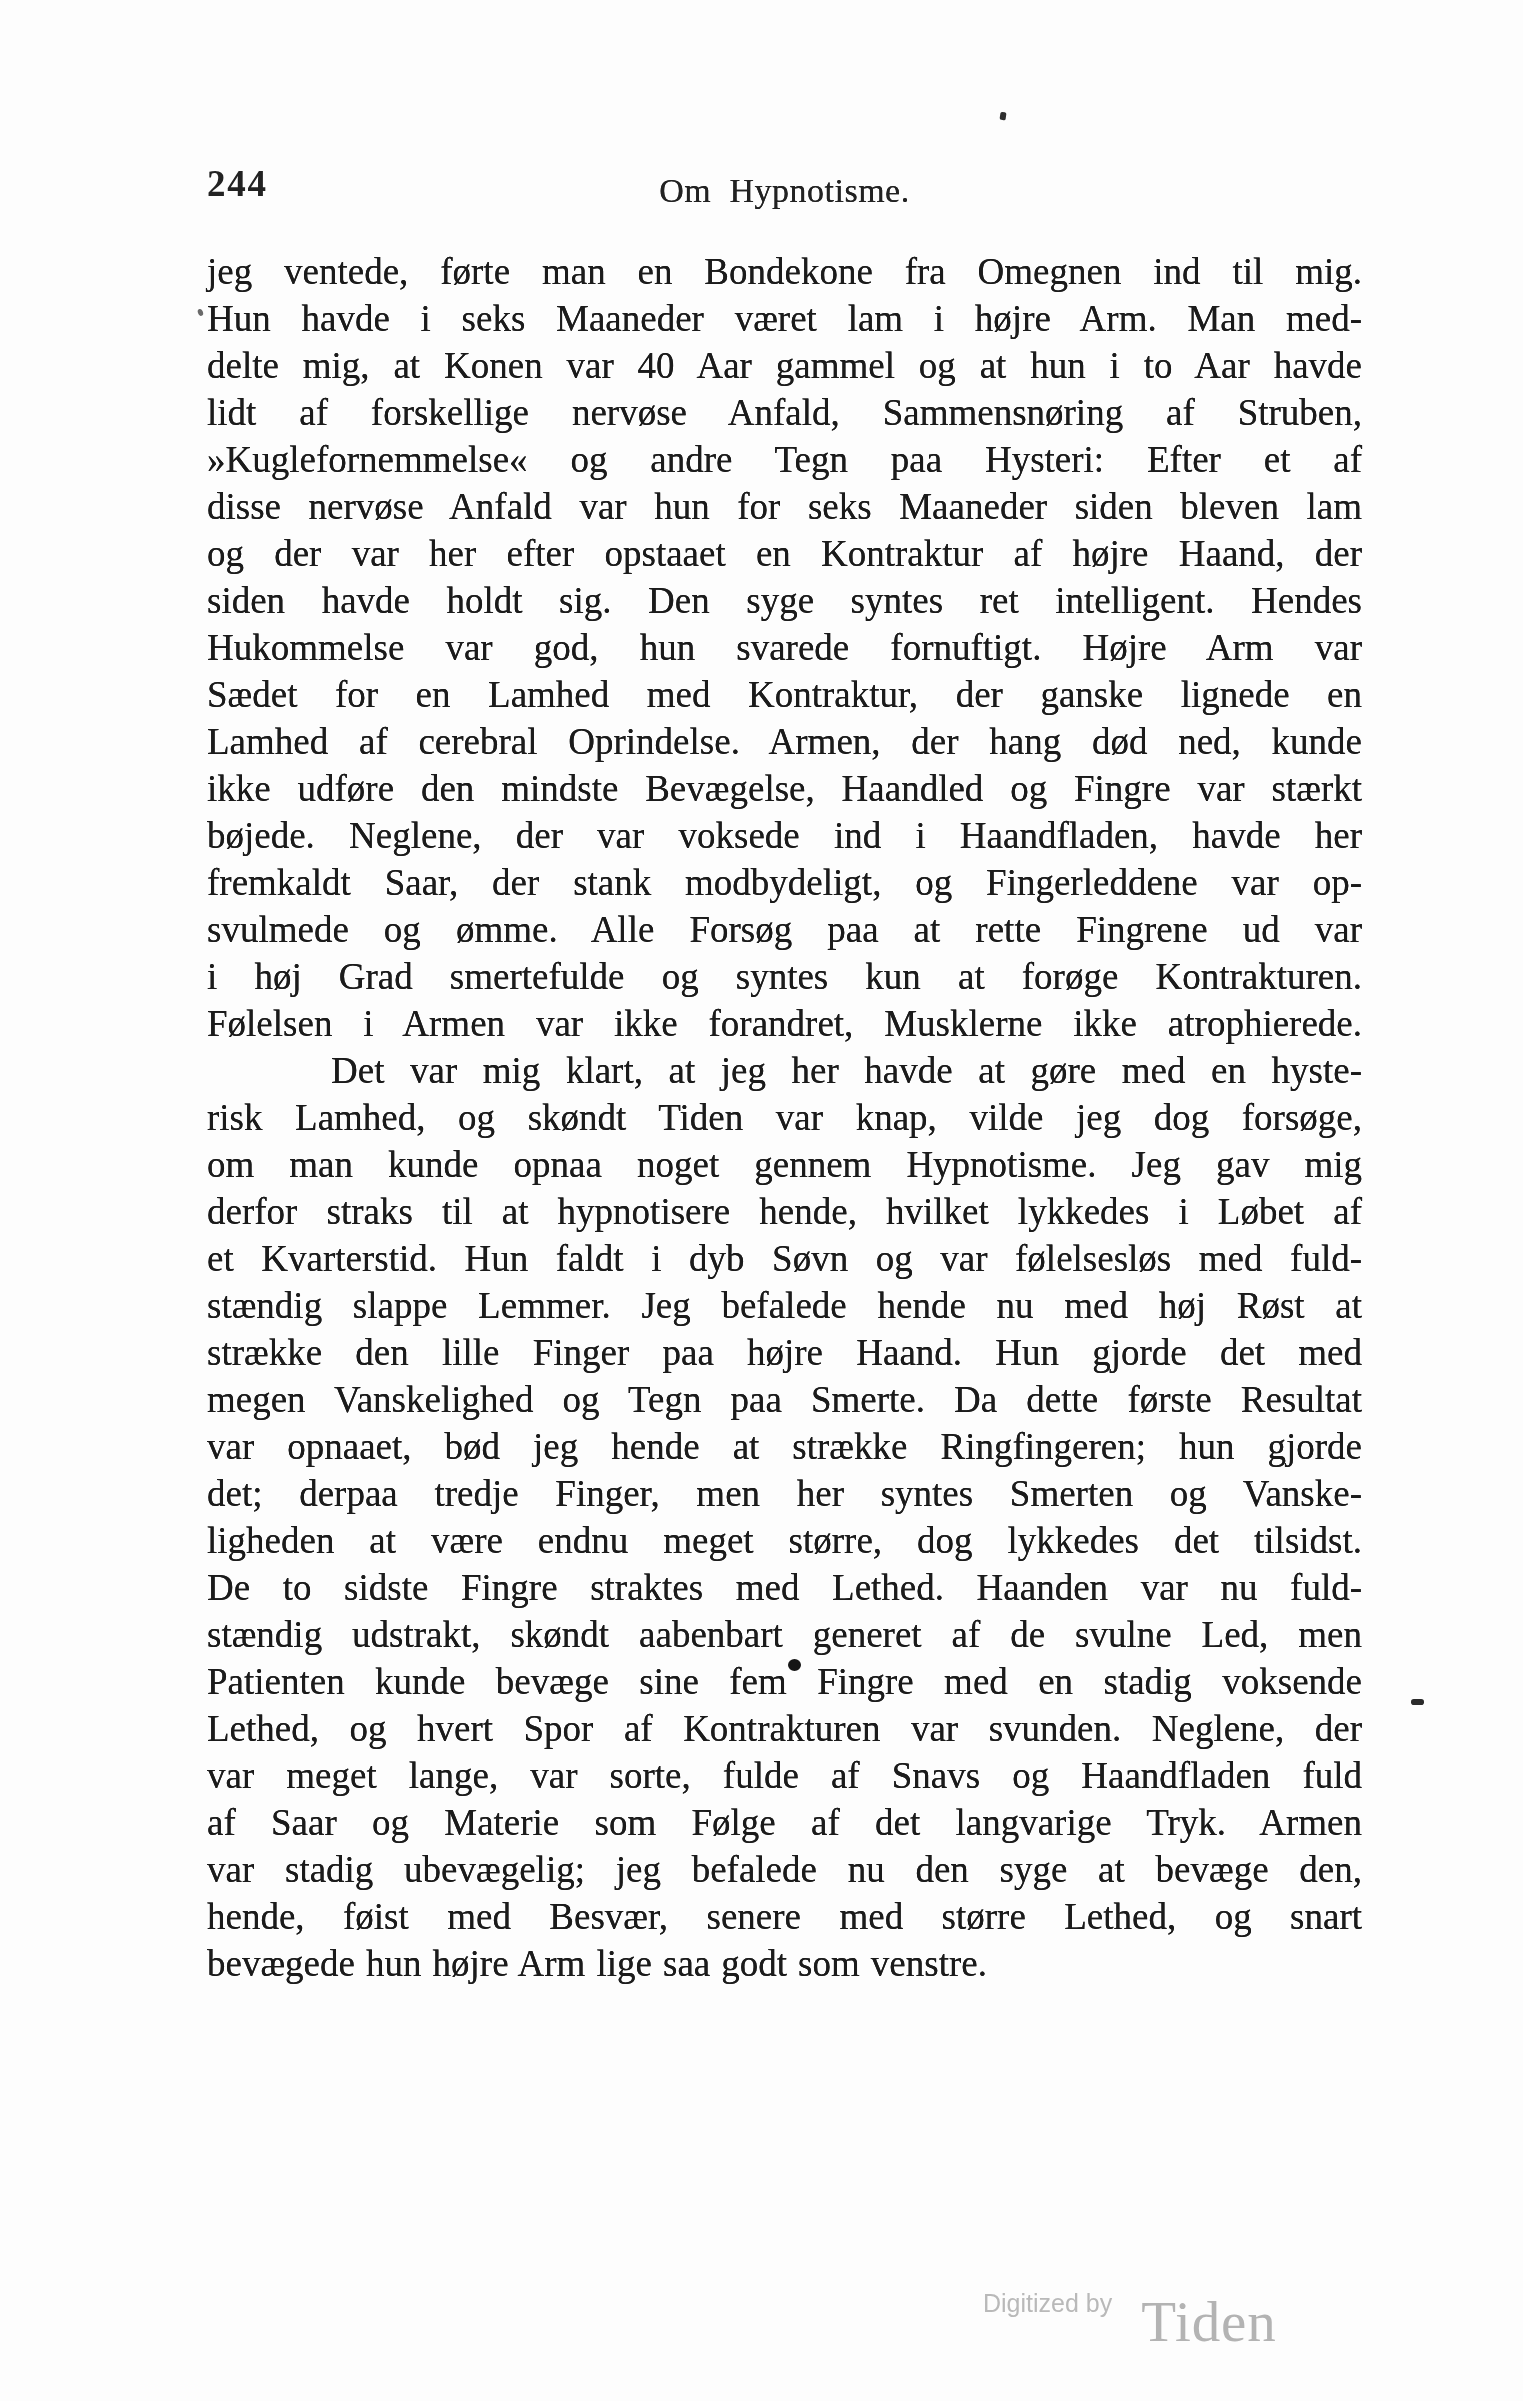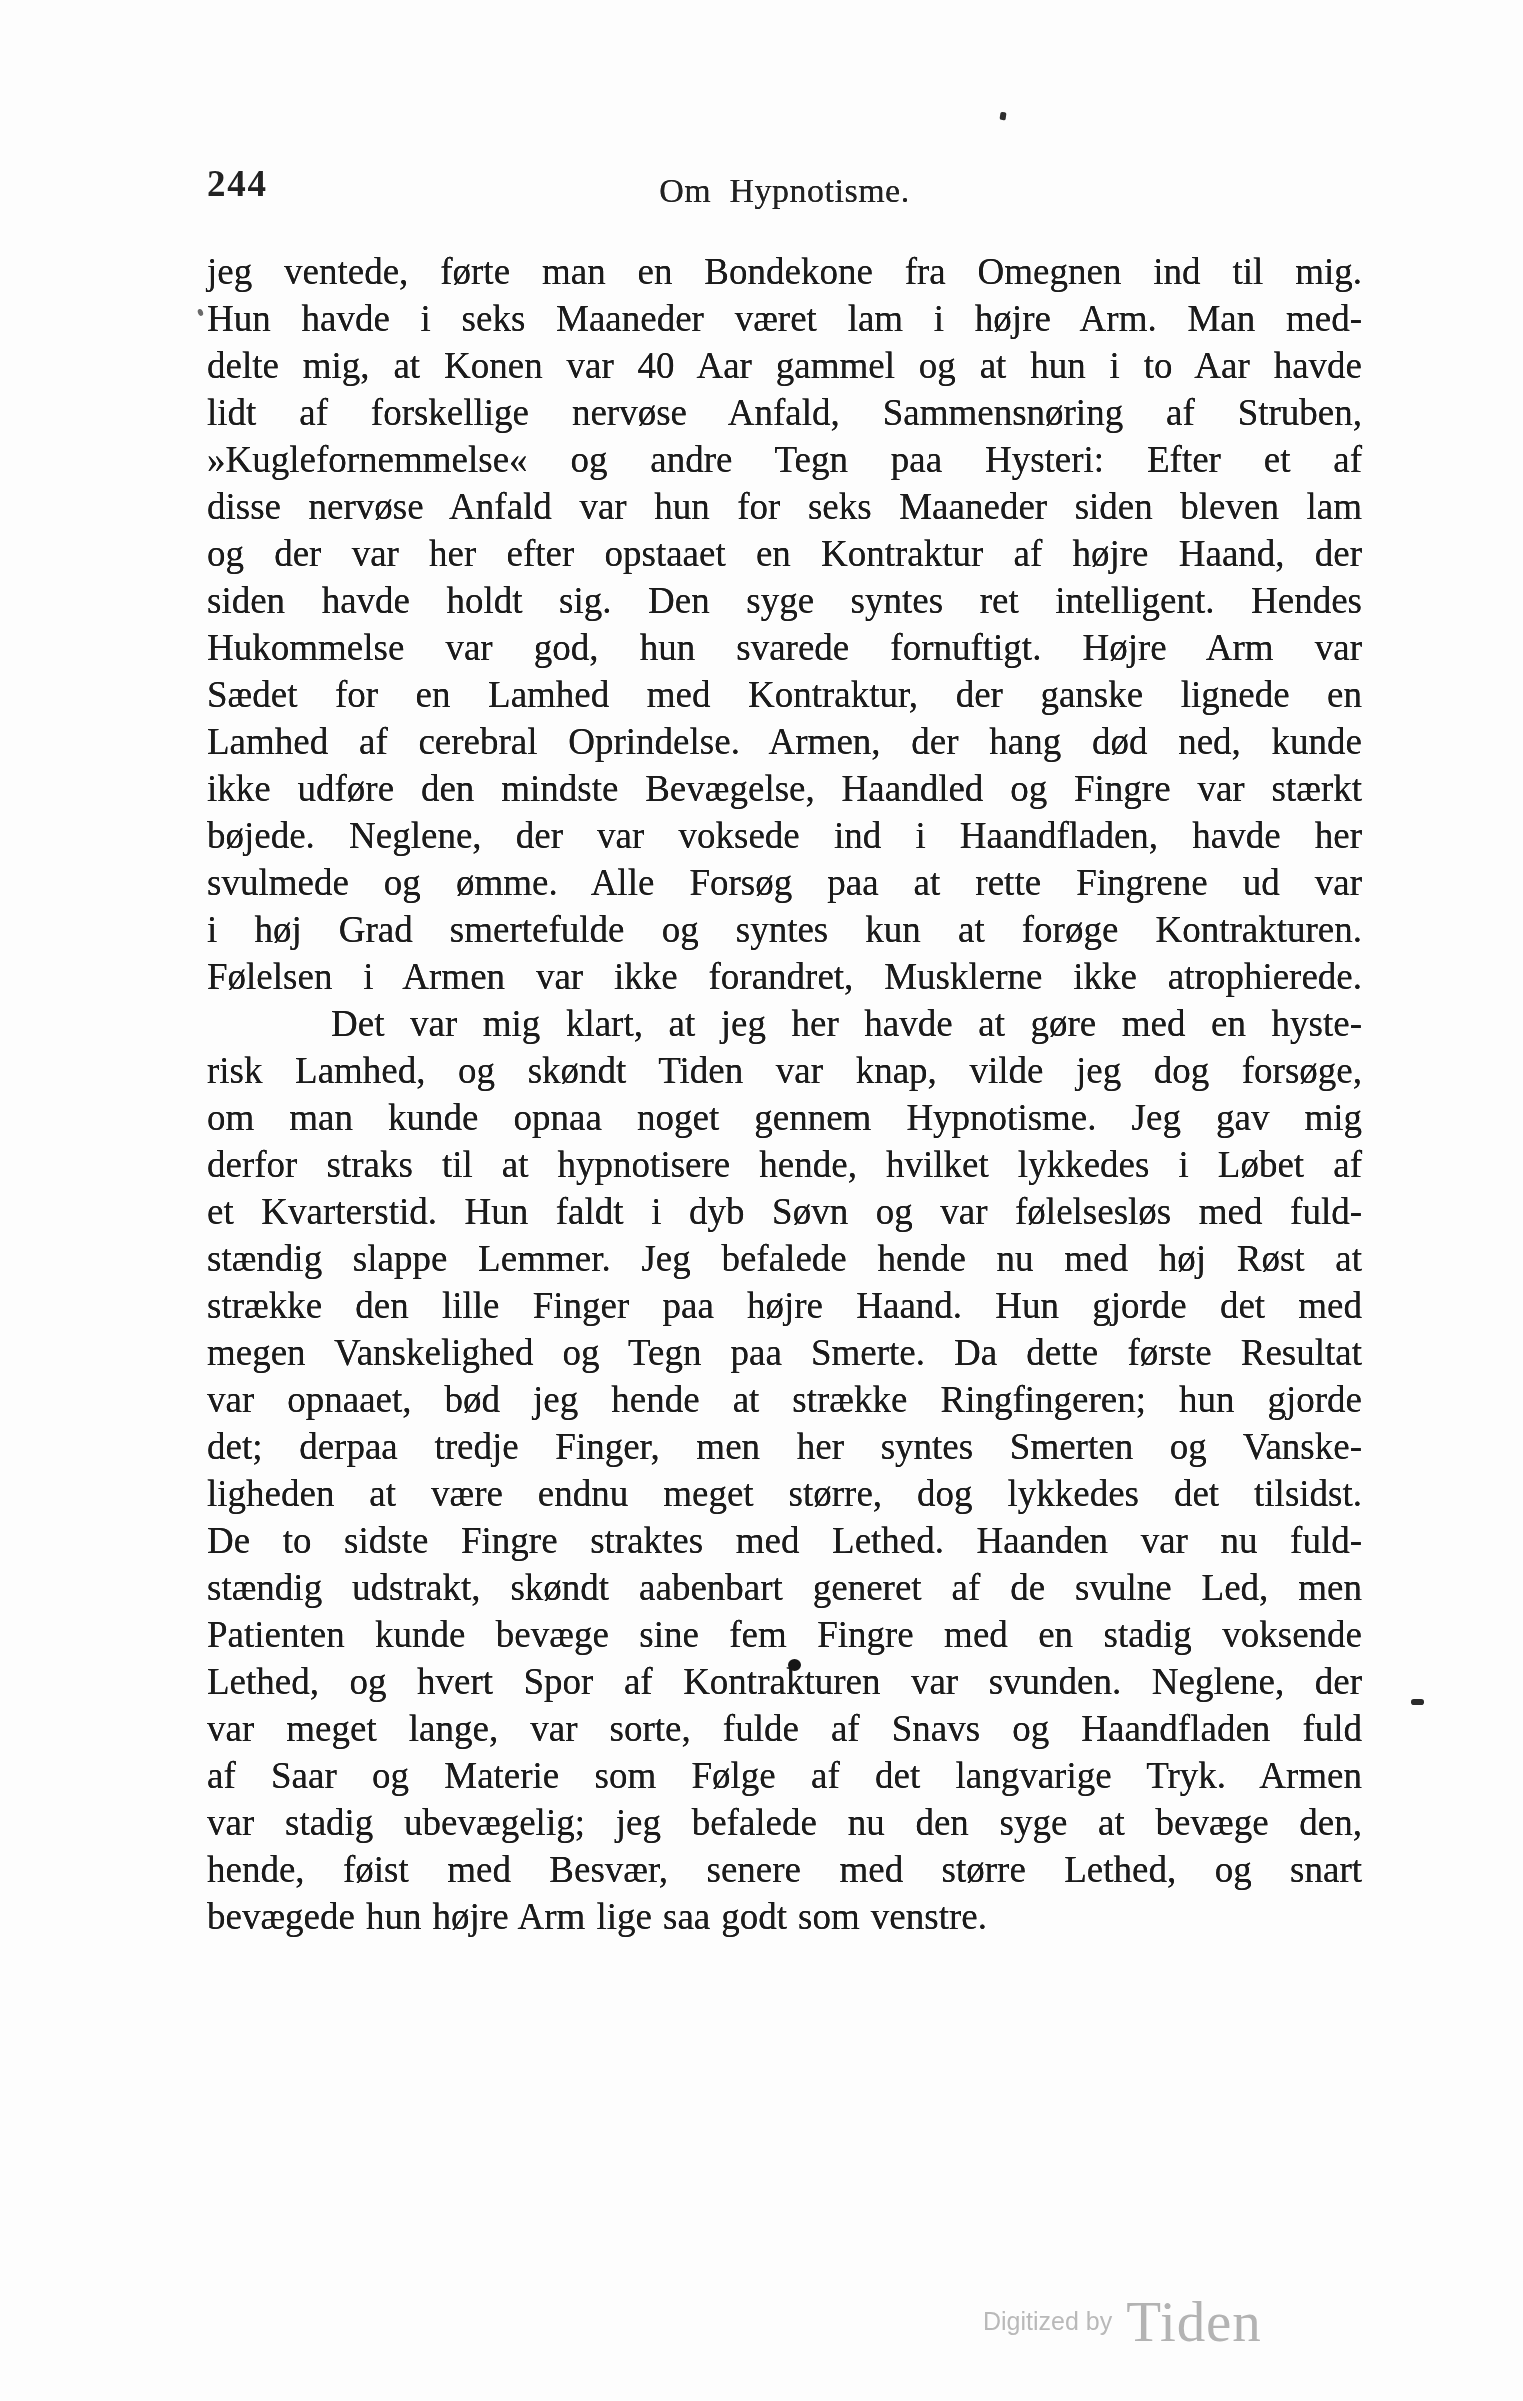--- a/index.html
+++ b/index.html
@@ -40,21 +40,21 @@
   .line.no-stretch{text-align-last:left;}
   
   .artifact{position:absolute;background:#2e2e2e;}
   .speck-top{left:1000px;top:112px;width:5.5px;height:8.3px;border-radius:1.8px;transform:rotate(8deg);}
   .speck-margin-left{left:198px;top:309px;width:4.6px;height:7.3px;border-radius:50%;background:#6a6a6a;transform:rotate(-20deg);}
   .dash-margin-right{left:1411px;top:1699px;width:13px;height:6.4px;border-radius:2.8px;background:#2b2b2b;}
   .ink-blot{left:788px;top:1659px;width:13px;height:12px;border-radius:50%;background:#161616;}
   
   .watermark{
     position:absolute;left:983px;top:2289px;
-    display:flex;align-items:center;gap:14px;
+    display:flex;align-items:flex-start;gap:29px;
   }
   .wm-prefix{
     font-family:"Liberation Sans","DejaVu Sans",sans-serif;
     font-size:25px;color:#b9b9b9;
   }
   .wm-brand{
     font-family:"Liberation Serif","DejaVu Serif",serif;
     font-size:57px;color:#b3b3b3;letter-spacing:0.9px;
   }
 </style>
@@ -75,20 +75,21 @@
         <div class="line">lidt af forskellige nervøse Anfald, Sammensnøring af Struben,</div>
         <div class="line">»Kuglefornemmelse« og andre Tegn paa Hysteri: Efter et af</div>
         <div class="line">disse nervøse Anfald var hun for seks Maaneder siden bleven lam</div>
         <div class="line">og der var her efter opstaaet en Kontraktur af højre Haand, der</div>
         <div class="line">siden havde holdt sig. Den syge syntes ret intelligent. Hendes</div>
         <div class="line">Hukommelse var god, hun svarede fornuftigt. Højre Arm var</div>
         <div class="line">Sædet for en Lamhed med Kontraktur, der ganske lignede en</div>
         <div class="line">Lamhed af cerebral Oprindelse. Armen, der hang død ned, kunde</div>
         <div class="line">ikke udføre den mindste Bevægelse, Haandled og Fingre var stærkt</div>
         <div class="line">bøjede. Neglene, der var voksede ind i Haandfladen, havde her</div>
+        <div class="line">fremkaldt Saar, der stank modbydeligt, og Fingerleddene var op-</div>
         <div class="line">svulmede og ømme. Alle Forsøg paa at rette Fingrene ud var</div>
         <div class="line">i høj Grad smertefulde og syntes kun at forøge Kontrakturen.</div>
         <div class="line">Følelsen i Armen var ikke forandret, Musklerne ikke atrophierede.</div>
       </div>
       <div>
         <div class="line indent">Det var mig klart, at jeg her havde at gøre med en hyste-</div>
         <div class="line">risk Lamhed, og skøndt Tiden var knap, vilde jeg dog forsøge,</div>
         <div class="line">om man kunde opnaa noget gennem Hypnotisme. Jeg gav mig</div>
         <div class="line">derfor straks til at hypnotisere hende, hvilket lykkedes i Løbet af</div>
         <div class="line">et Kvarterstid. Hun faldt i dyb Søvn og var følelsesløs med fuld-</div>

